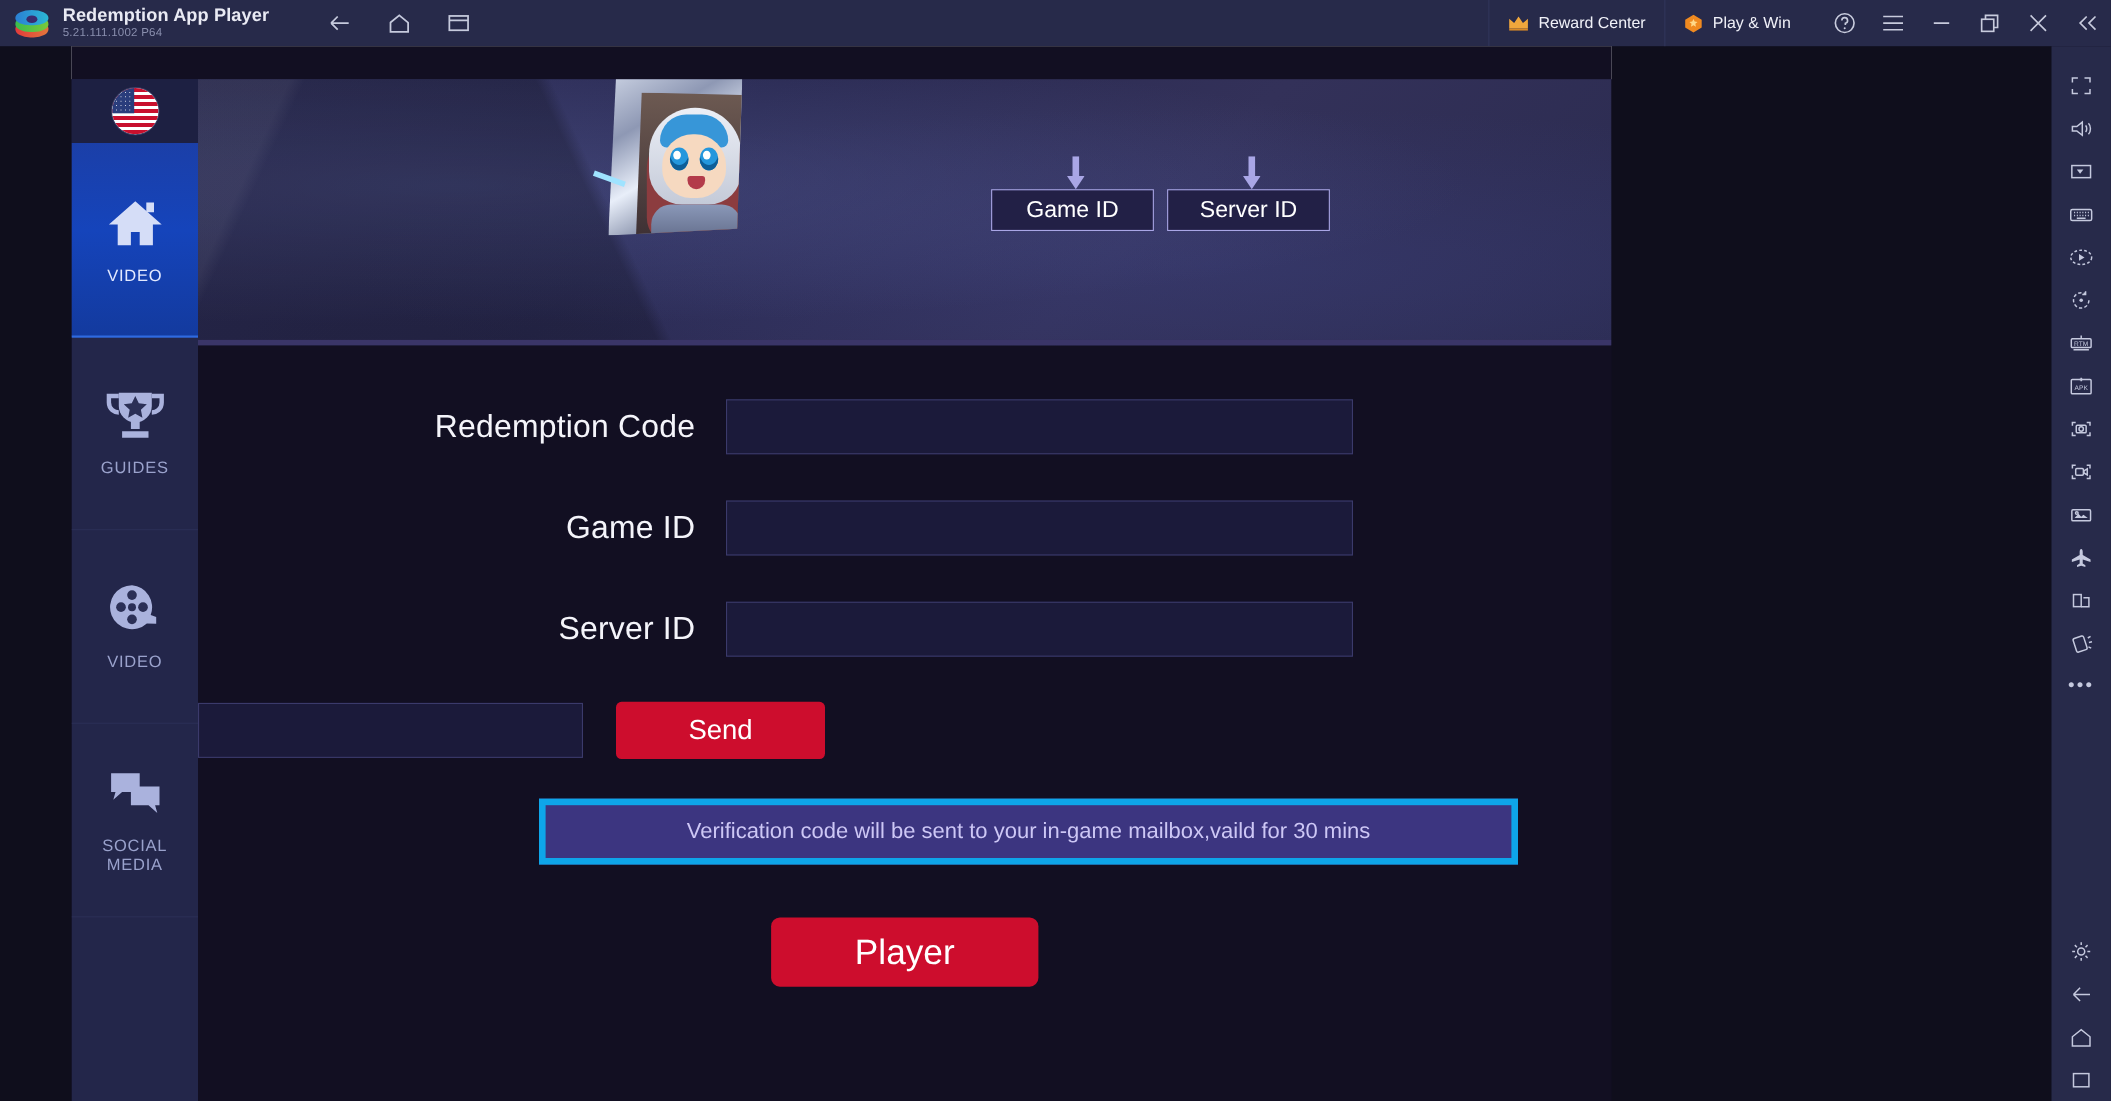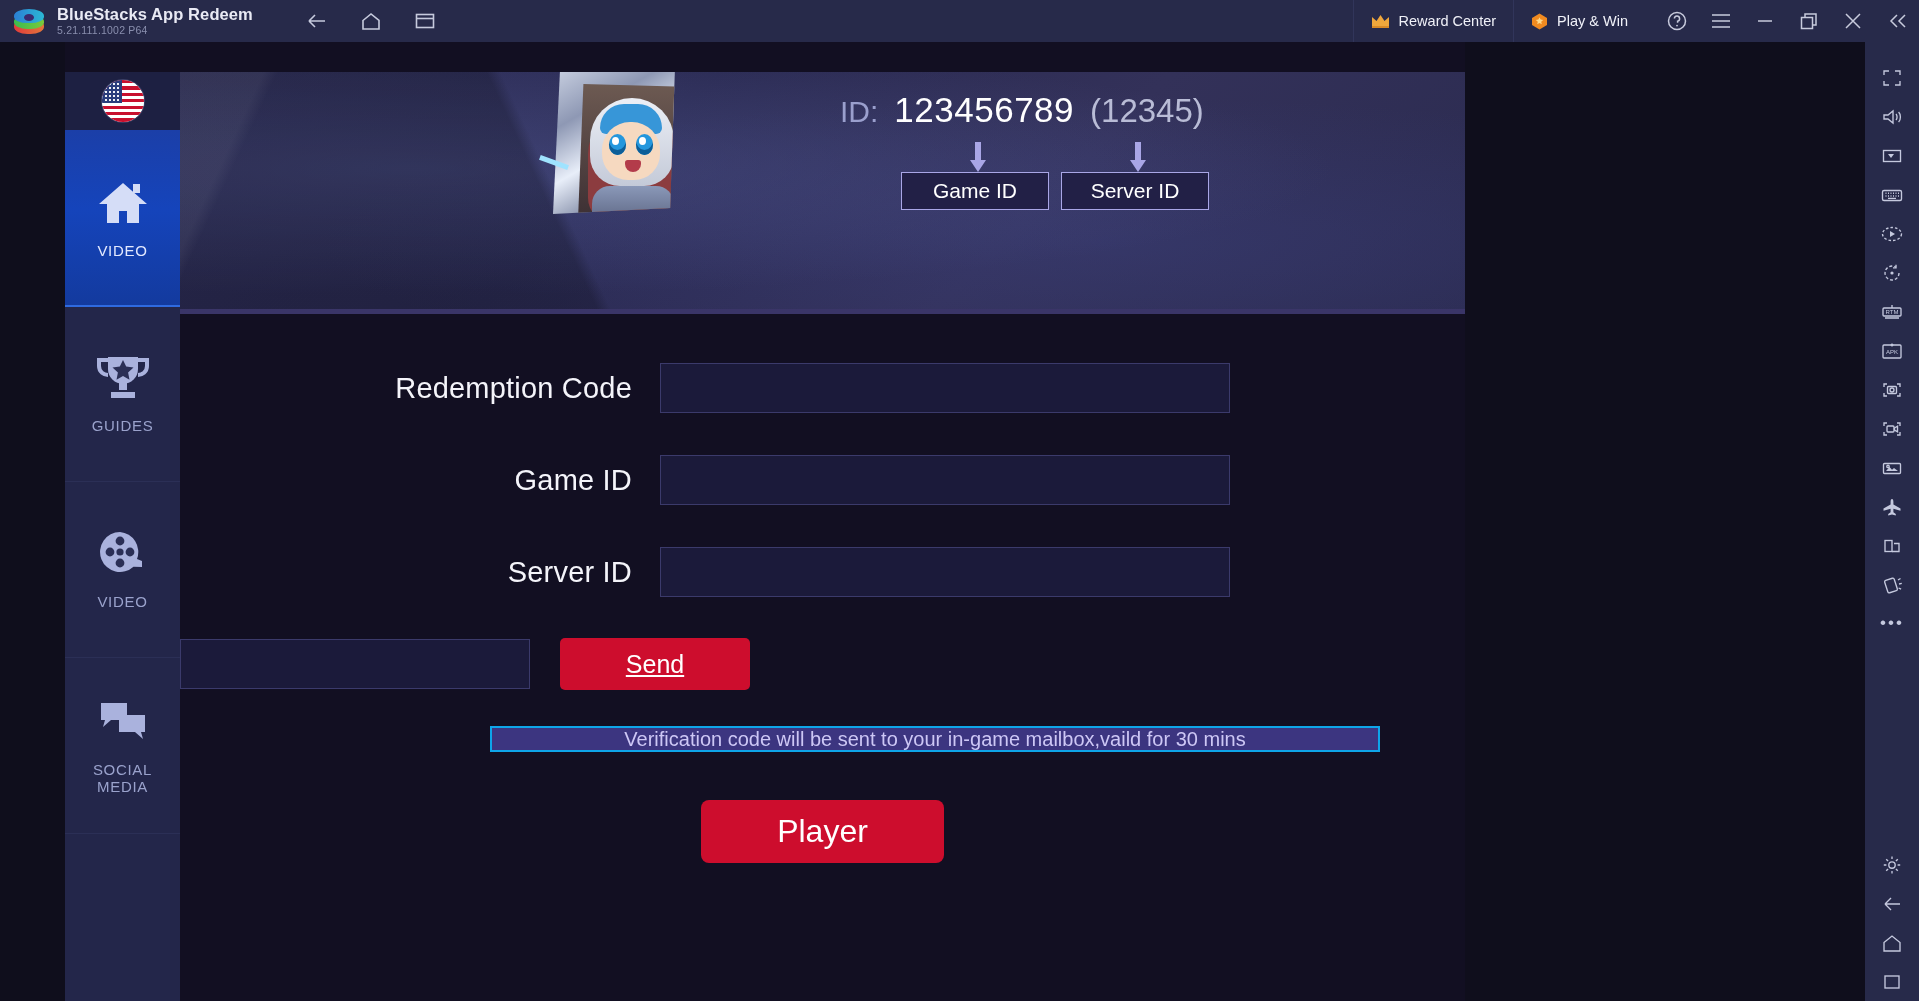--- a/index.html
+++ b/index.html
@@ -200,26 +200,25 @@
   .finput {
     width: 570px; height: 50px; background: #1b1a3a;
     border: 1px solid #3b3a6b; cursor: text;
   }
   .finput.short { width: 350px; }
   .sendbtn {
     margin-left: 30px; width: 190px; height: 52px;
     background: #cd0d2d; border-radius: 5px; color: #fff;
     font-size: 25px; display: flex; align-items: center; justify-content: center;
     cursor: pointer;
-    text-decoration: underline;
   }
 
   .notice {
-    margin: 16px 0 0 310px; width: 890px; height: 26px;
-    background: #3c3580; border: 2px solid #0ea5e9;
+    margin: 16px 0 0 310px; width: 890px; height: 60px;
+    background: #3c3580; border: 6px solid #0ea5e9;
     color: #cdc7f5; font-size: 20px;
     display: flex; align-items: center; justify-content: center;
   }
   .redeem-wrap { display: flex; justify-content: center; margin-top: 48px; }
   .redeembtn {
     width: 243px; height: 63px; background: #cd0d2d; border-radius: 8px;
     color: #ffffff; font-size: 32px;
     display: flex; align-items: center; justify-content: center; cursor: pointer;
   }
 
@@ -244,21 +243,21 @@
 <div id="app">
 
   <div class="bs-titlebar">
     <div class="bs-logo">
       <div class="layer l1"></div>
         <div class="layer l2"></div>
         <div class="layer l3"></div>
       <div class="layer dot"></div>
     </div>
     <div class="bs-titletext">
-      <div class="bs-title-main">BlueStacks App Redeem</div>
+      <div class="bs-title-main">Redemption App Player</div>
       <div class="bs-title-ver">5.21.111.1002  P64</div>
     </div>
 
     <div class="bs-navicons">
       <div class="bs-navicon">
         <svg width="24" height="20" viewBox="0 0 24 20">
             <path d="M20 10H4M4 10l6-6M4 10l6 6"></path>
           </svg>
       </div>
       <div class="bs-navicon">
@@ -407,25 +406,20 @@
               <div class="av-face"></div>
               <div class="av-eye l"></div>
               <div class="av-eye r"></div>
               <div class="av-mouth"></div>
               <div class="av-body"></div>
             </div>
           </div>
           <div class="spark s3"></div>
         </div>
 
-        <div class="idline">
-          <span class="id-label">ID:</span>
-          <span class="id-num">123456789</span>
-          <span class="id-srv">(12345)</span>
-        </div>
 
         <div class="arrow-row">
           <span class="dn-arrow a1">
             <svg width="16" height="30" viewBox="0 0 16 30">
                 <path d="M5 0h6v18h5l-8 12-8-12h5z"></path>
               </svg>
           </span>
           <span class="dn-arrow a2">
             <svg width="16" height="30" viewBox="0 0 16 30">
                 <path d="M5 0h6v18h5l-8 12-8-12h5z"></path>

